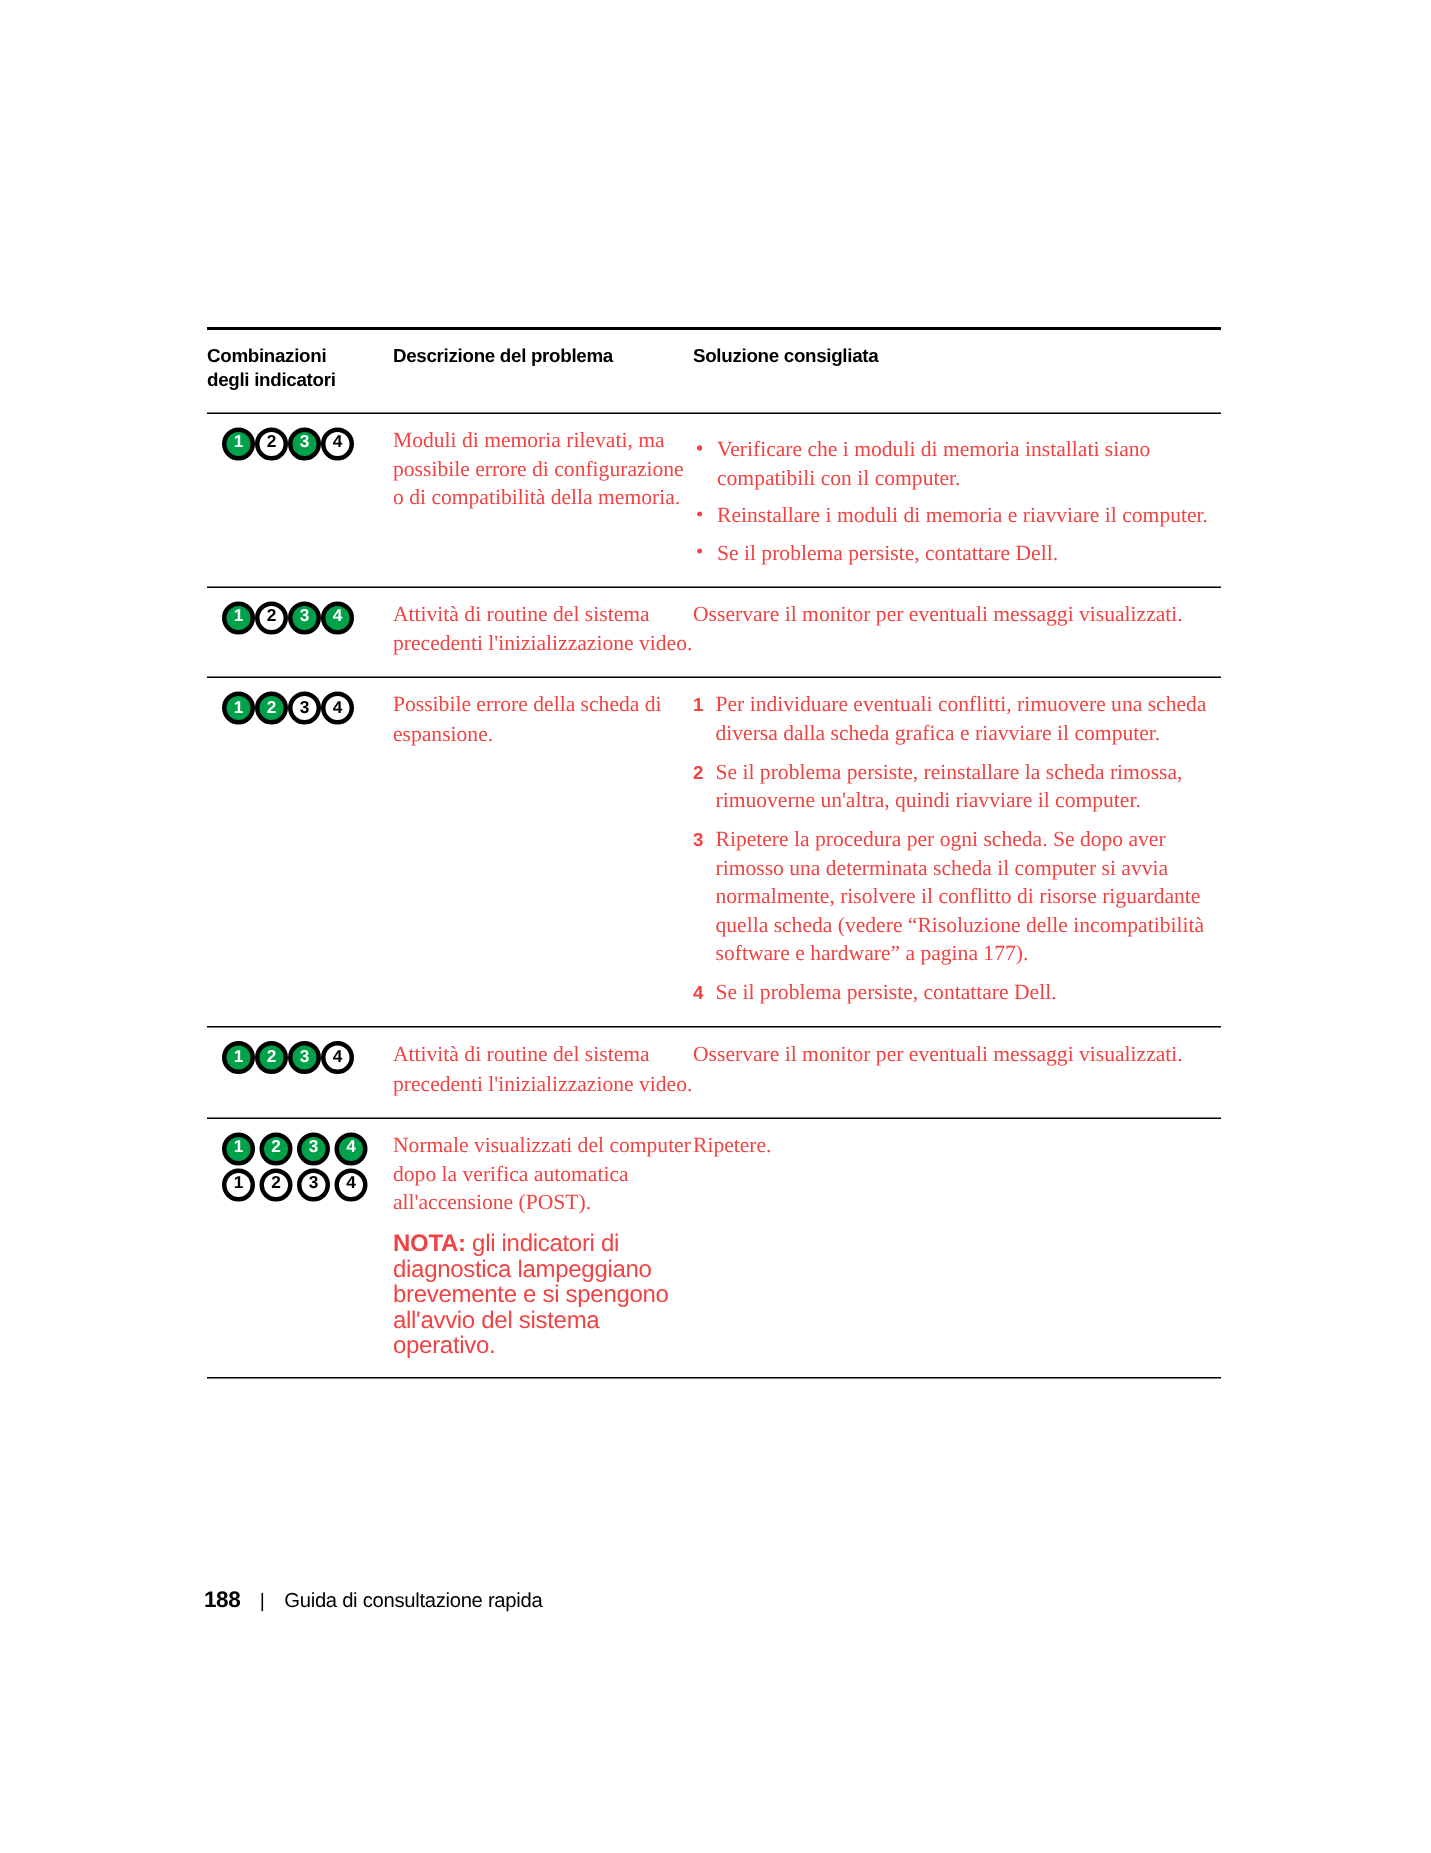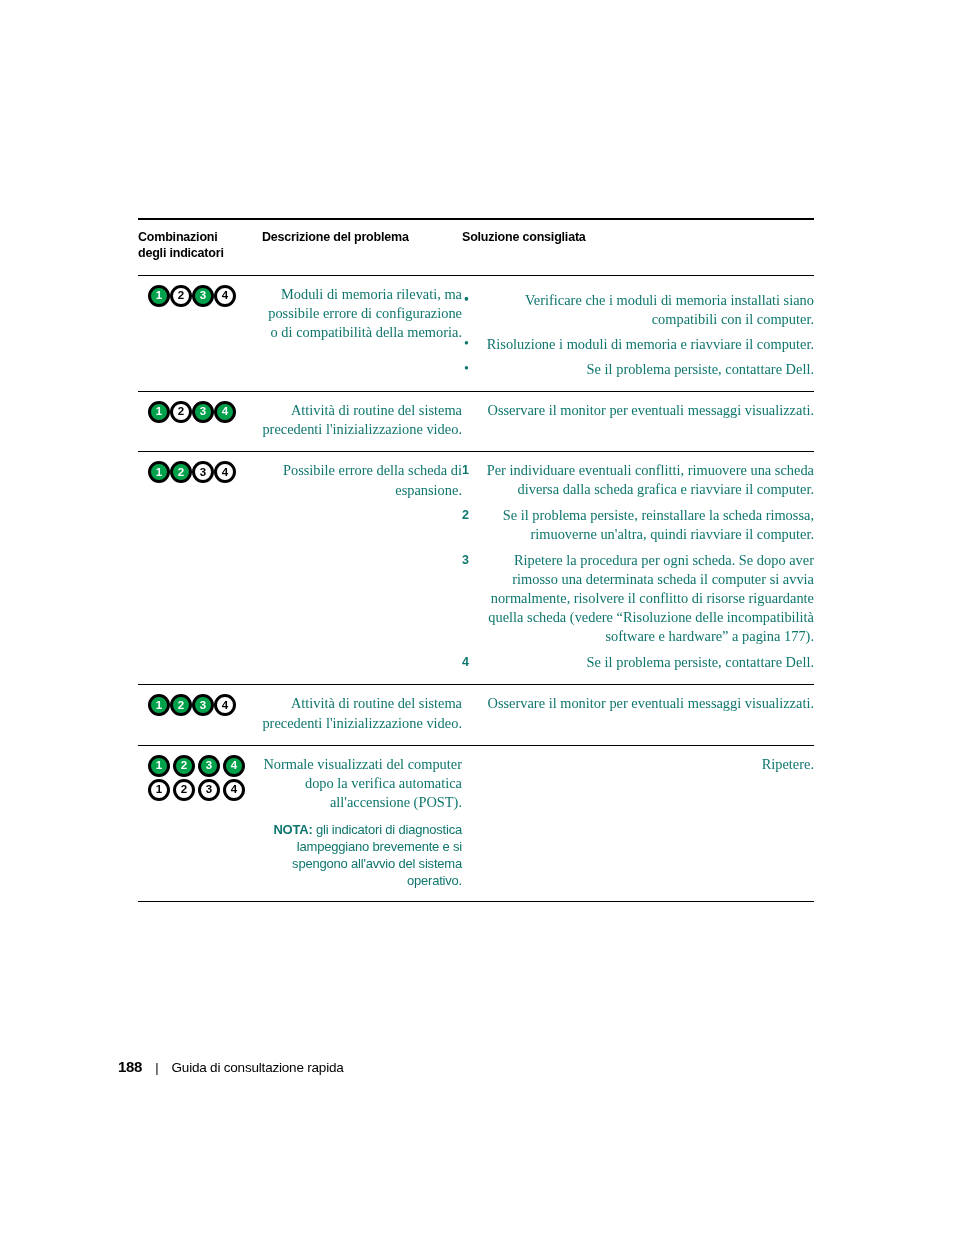--- a/index.html
+++ b/index.html
@@ -47,22 +47,21 @@
     letter-spacing: -0.2px;
   }
 
   
   .tbody .trow { padding: 9px 0 12px 0; }
 
   .cell-text {
     font-family: "Liberation Serif", serif;
     font-size: 14.4px;
     line-height: 19.2px;
-    color: #0f766e;
-    text-align: right;
+    color: #ef4444;
   }
   .cell-text p { margin: 0; }
 
   
   ul.sol-list {
     list-style: none;
     margin: 0;
     padding: 0;
   }
   ul.sol-list li {
@@ -100,21 +99,21 @@
     top: 0;
     font-family: "Liberation Sans", sans-serif;
     font-weight: bold;
     font-size: 12.5px;
     line-height: 19px;
   }
 
   
   .nota {
     font-family: "Liberation Sans", sans-serif;
-    font-size: 13px;
+    font-size: 16px;
     line-height: 17px;
     letter-spacing: -0.2px;
     margin-top: 9px;
   }
   .nota b { font-weight: bold; }
 
   
   .led-row {
     display: flex;
     align-items: center;
@@ -137,21 +136,21 @@
     font-size: 11.5px;
     line-height: 1;
     flex: 0 0 auto;
   }
   .led.on  { background: #00a14b; color: #ffffff; }
   .led.off { background: #ffffff; color: #000000; }
 
   
   .footer {
     position: absolute;
-    left: 118px;
+    left: 136px;
     top: 1058px;
     display: flex;
     align-items: baseline;
     font-family: "Liberation Sans", sans-serif;
   }
   .footer .pageno {
     font-size: 15px;
     font-weight: bold;
     letter-spacing: -0.3px;
   }
@@ -191,21 +190,21 @@
             <div class="led off">4</div>
           </div>
         </div>
         <div class="col-desc cell-text">
           <p>Moduli di memoria rilevati, ma possibile errore di configurazione o di compatibilità della memoria.</p>
         </div>
         <div class="col-sol cell-text">
           <ul class="sol-list">
             <li><span class="bullet">•</span></li>
             <li><span class="bullet">•</span><span>Verificare che i moduli di memoria installati siano compatibili con il computer.</span></li>
-            <li><span class="bullet">•</span><span>Risoluzione i moduli di memoria e riavviare il computer.</span></li>
+            <li><span class="bullet">•</span><span>Reinstallare i moduli di memoria e riavviare il computer.</span></li>
             <li><span class="bullet">•</span><span>Se il problema persiste, contattare Dell.</span></li>
           </ul>
         </div>
       </div>
       <div class="trow rule-thin">
         <div class="col-leds">
           <div class="led-row">
             <div class="led on">1</div>
             <div class="led off">2</div>
             <div class="led on">3</div>

